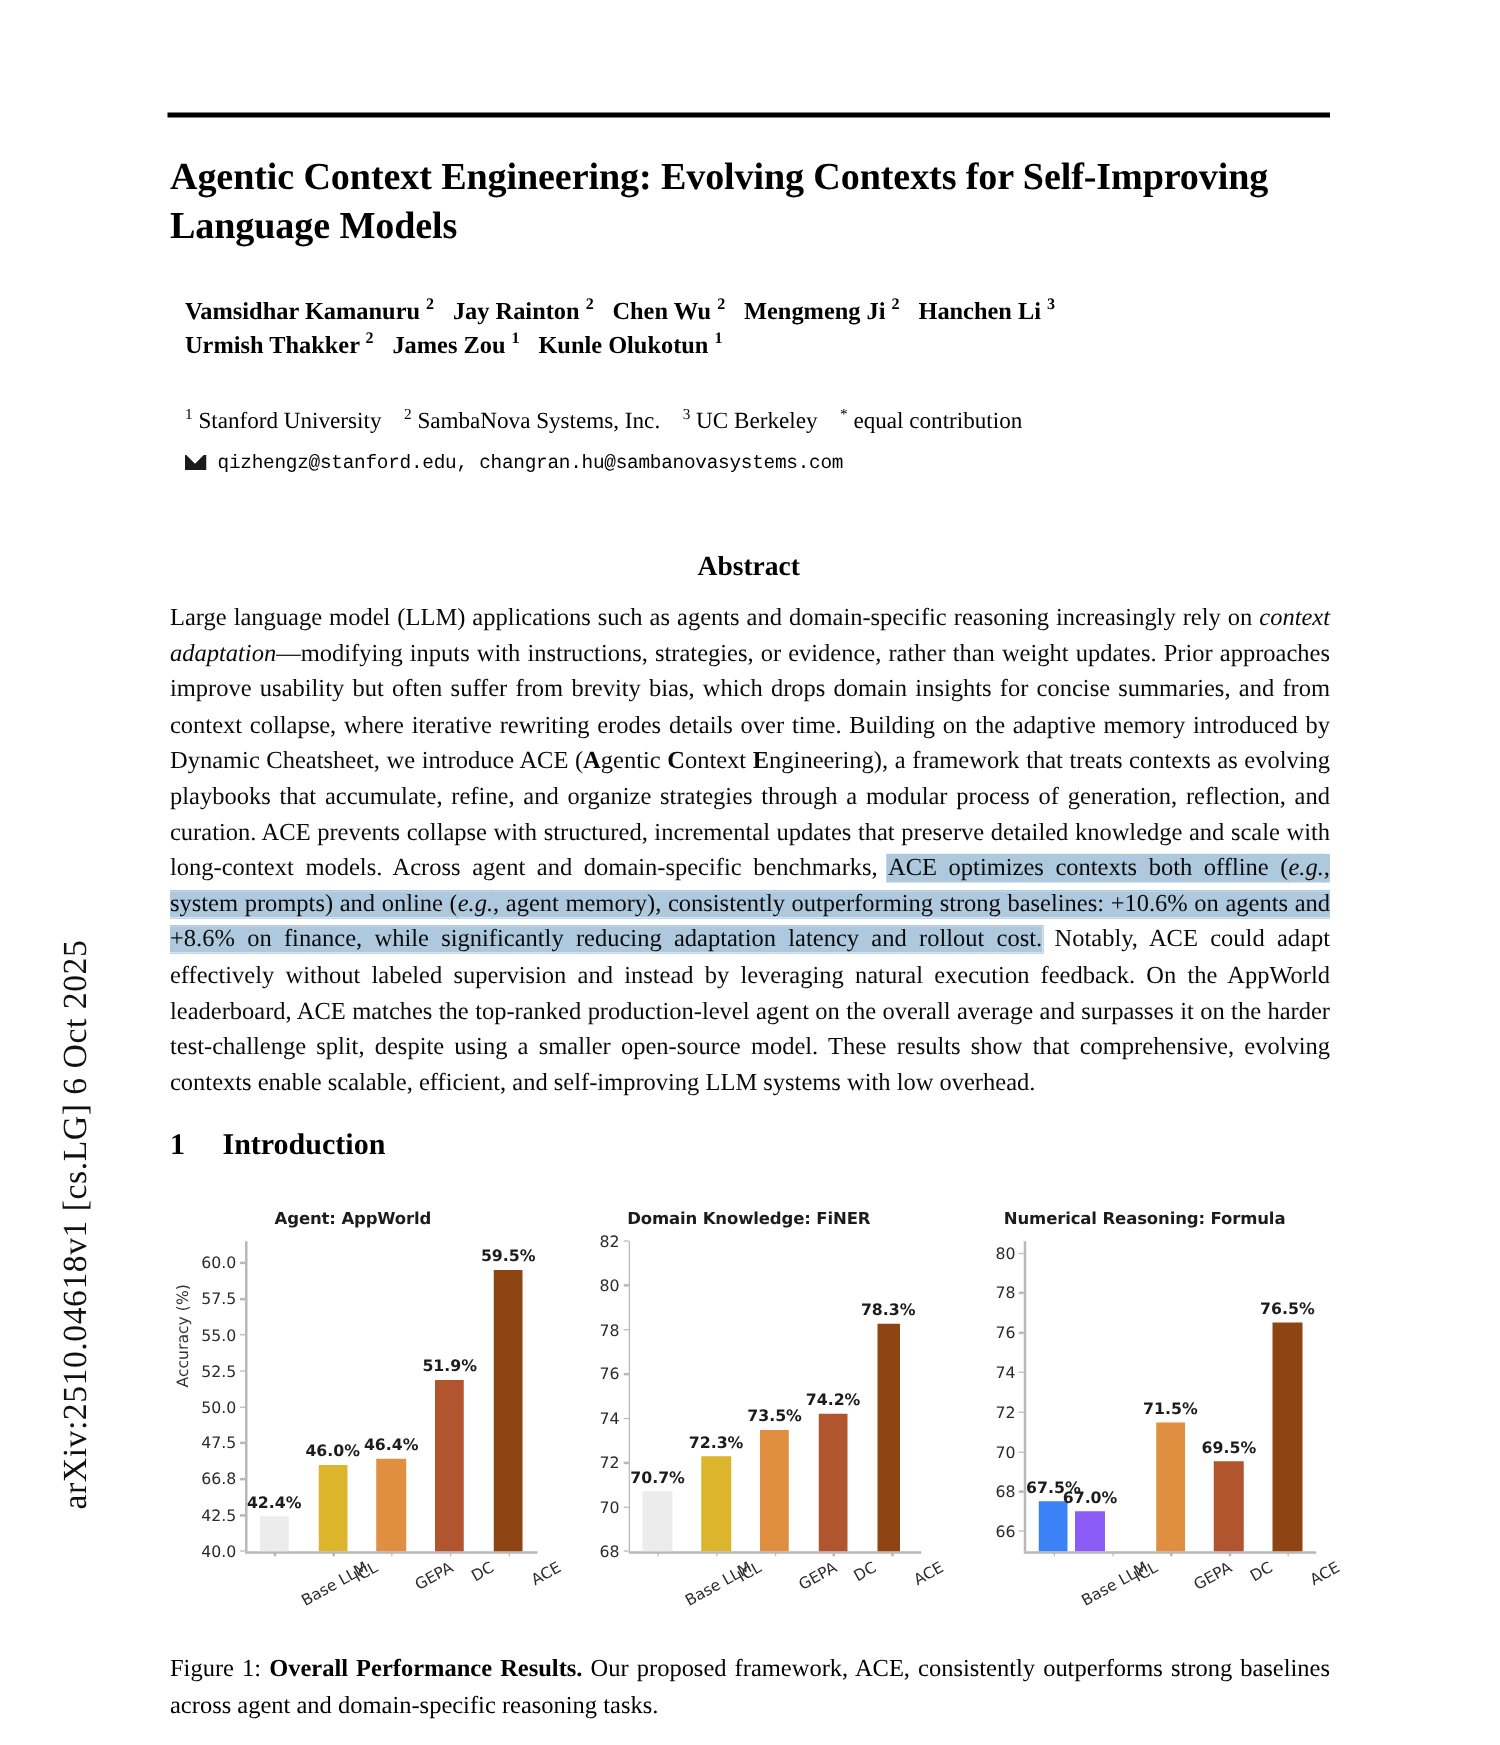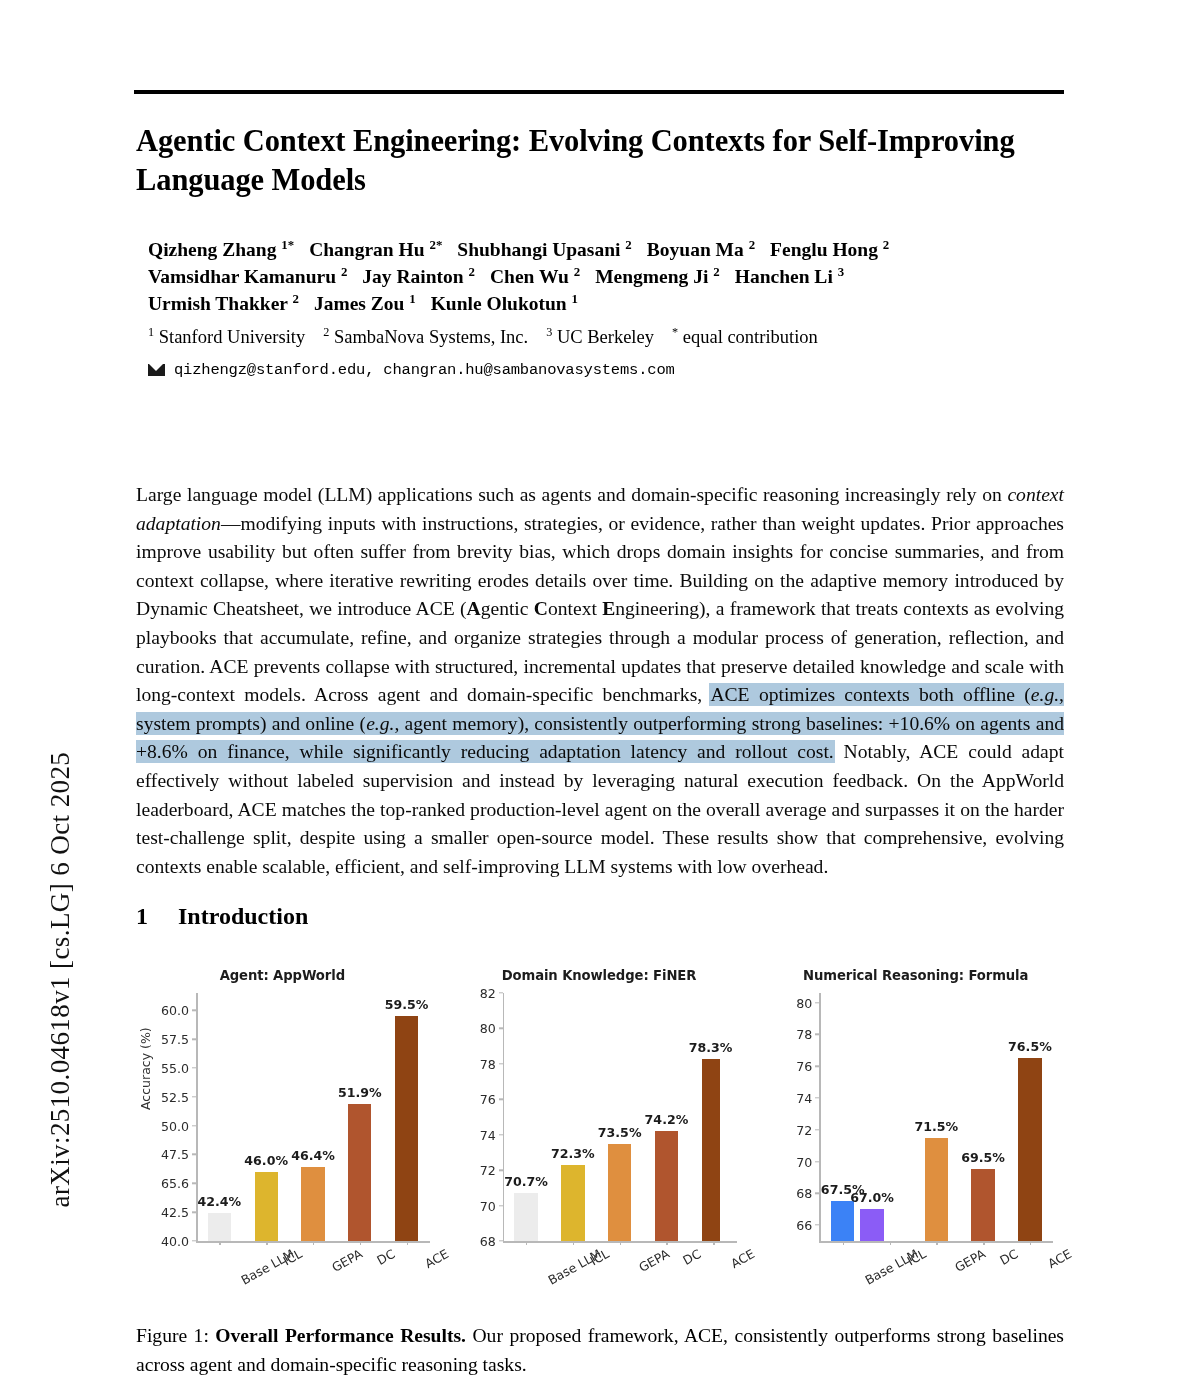--- a/index.html
+++ b/index.html
@@ -301,52 +301,52 @@
   <div class="vtext">arXiv:2510.04618v1  [cs.LG]  6 Oct 2025</div>
 </div>
 
 <div id="paper">
 
   <div id="top-rule"></div>
 
   <div id="title">Agentic Context Engineering: Evolving Contexts for Self-Improving Language Models</div>
 
   <div id="authors">
-      <div class="arow"><span class="nm">Qizheng Zhang <sup>1*</sup></span><span class="sep"></span><span class="nm">Changran Hu <sup>2*</sup></span><span class="sep"></span><span class="nm">Shubhangi Upasani <sup>2</sup></span><span class="sep"></span><span class="nm">Boyuan Ma <sup>2</sup></span><span class="sep"></span><span class="nm">Fenglu Hong <sup>2</sup></span></div>
       <div class="arow"><span class="nm">Vamsidhar Kamanuru <sup>2</sup></span><span class="sep"></span><span class="nm">Jay Rainton <sup>2</sup></span><span class="sep"></span><span class="nm">Chen Wu <sup>2</sup></span><span class="sep"></span><span class="nm">Mengmeng Ji <sup>2</sup></span><span class="sep"></span><span class="nm">Hanchen Li <sup>3</sup></span></div>
       <div class="arow"><span class="nm">Urmish Thakker <sup>2</sup></span><span class="sep"></span><span class="nm">James Zou <sup>1</sup></span><span class="sep"></span><span class="nm">Kunle Olukotun <sup>1</sup></span></div>
     </div>
 
   <div id="affiliations"><span><sup>1</sup> Stanford University</span><span class="gap"></span><span><sup>2</sup> SambaNova Systems, Inc.</span><span class="gap"></span><span><sup>3</sup> UC Berkeley</span><span class="gap"></span><span><sup>*</sup> equal contribution</span></div>
 
   <div id="emails">
     <span class="mailglyph"></span>
     <span class="etext">qizhengz@stanford.edu,  changran.hu@sambanovasystems.com</span>
   </div>
 
+  <div id="abstract-head">Abstract</div>
 
   <div id="abstract-body"><span>Large language model (LLM) applications such as agents and domain-specific reasoning increasingly rely on </span><em>context adaptation</em><span>—modifying inputs with instructions, strategies, or evidence, rather than weight updates. Prior approaches improve usability but often suffer from brevity bias, which drops domain insights for concise summaries, and from context collapse, where iterative rewriting erodes details over time. Building on the adaptive memory introduced by Dynamic Cheatsheet, we introduce ACE (</span><b>A</b><span>gentic </span><b>C</b><span>ontext </span><b>E</b><span>ngineering), a framework that treats contexts as evolving playbooks that accumulate, refine, and organize strategies through a modular process of generation, reflection, and curation. ACE prevents collapse with structured, incremental updates that preserve detailed knowledge and scale with long-context models. Across agent and domain-specific benchmarks, </span><span class="hl">ACE optimizes contexts both offline (</span><em class="hl">e.g.</em><span class="hl">, system prompts) and online (</span><em class="hl">e.g.</em><span class="hl">, agent memory), consistently outperforming strong baselines: +10.6% on agents and +8.6% on finance, while significantly reducing adaptation latency and rollout cost.</span><span> Notably, ACE could adapt effectively without labeled supervision and instead by leveraging natural execution feedback. On the AppWorld leaderboard, ACE matches the top-ranked production-level agent on the overall average and surpasses it on the harder test-challenge split, despite using a smaller open-source model. These results show that comprehensive, evolving contexts enable scalable, efficient, and self-improving LLM systems with low overhead.</span></div>
 
   <div id="intro-head">
     <span class="secnum">1</span><span>Introduction</span>
   </div>
 
   <div id="figure">
     <div class="panels">
         <div class="panel p1">
           <div class="ptitle">Agent: AppWorld</div>
           <div class="ylabel">Accuracy (%)</div>
           <div class="plotarea">
             <div class="axis-left"></div>
             <div class="axis-bottom"></div>
             <div class="ytick" style="top: 248px;">40.0</div>
             <div class="ytickmark" style="top: 248px;"></div>
             <div class="ytick" style="top: 219.163px;">42.5</div>
             <div class="ytickmark" style="top: 219.163px;"></div>
-            <div class="ytick" style="top: 190.326px;">65.6</div>
+            <div class="ytick" style="top: 190.326px;">66.8</div>
             <div class="ytickmark" style="top: 190.326px;"></div>
             <div class="ytick" style="top: 161.488px;">47.5</div>
             <div class="ytickmark" style="top: 161.488px;"></div>
             <div class="ytick" style="top: 132.651px;">50.0</div>
             <div class="ytickmark" style="top: 132.651px;"></div>
             <div class="ytick" style="top: 103.814px; margin-left: 16px;">52.5</div>
             <div class="ytickmark" style="top: 103.814px;"></div>
             <div class="ytick" style="top: 74.9767px;">55.0</div>
             <div class="ytickmark" style="top: 74.9767px;"></div>
             <div class="ytick" style="top: 46.1395px;">57.5</div>

